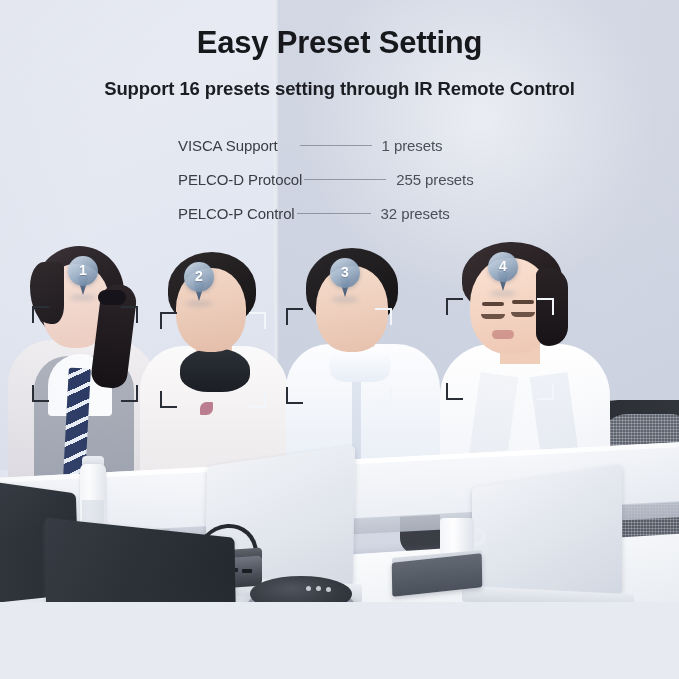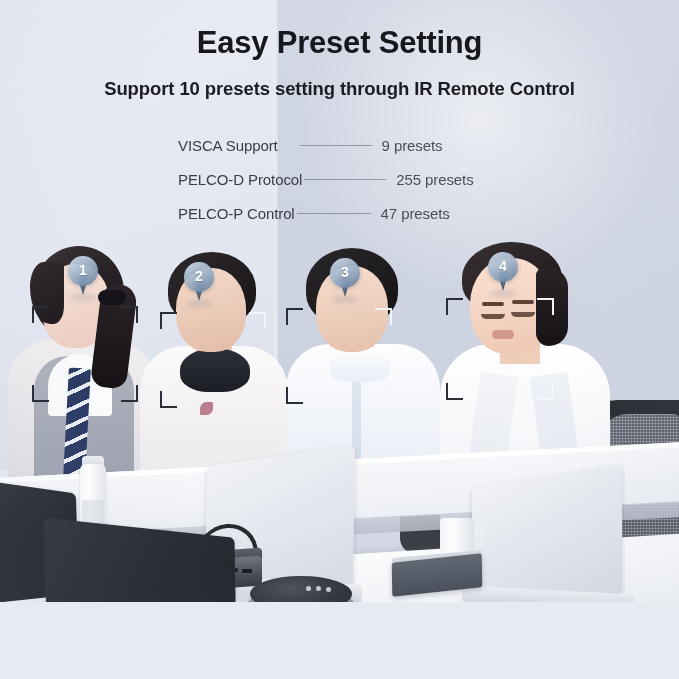--- a/index.html
+++ b/index.html
@@ -414,38 +414,38 @@
 <div id="stage">
 
   <div class="wall"></div>
   <div class="wall-panel-l"></div>
   <div class="wall-panel-r"></div>
   <div class="wall-seam"></div>
   <div class="wall-glow"></div>
 
   <div class="header">
     <div class="title">Easy Preset Setting</div>
-    <div class="subtitle">Support 10 presets setting through IR Remote Control</div>
+    <div class="subtitle">Support 16 presets setting through IR Remote Control</div>
   </div>
 
   <div class="protocols">
     <div class="prow r0">
       <span class="prow-label">VISCA Support</span>
       <span class="prow-line"></span>
-      <span class="prow-value">9 presets</span>
+      <span class="prow-value">1 presets</span>
     </div>
     <div class="prow r1">
       <span class="prow-label">PELCO-D Protocol</span>
       <span class="prow-line"></span>
       <span class="prow-value">255 presets</span>
     </div>
     <div class="prow r2">
       <span class="prow-label">PELCO-P Control</span>
       <span class="prow-line"></span>
-      <span class="prow-value">47 presets</span>
+      <span class="prow-value">32 presets</span>
     </div>
   </div>
 
   <div class="scene">
 
     <div class="chair-back3"></div>
     <div class="chair-back2"></div>
     <div class="chair-frame"></div>
     <div class="chair-mesh"></div>
     <div class="chair-arm"></div>

